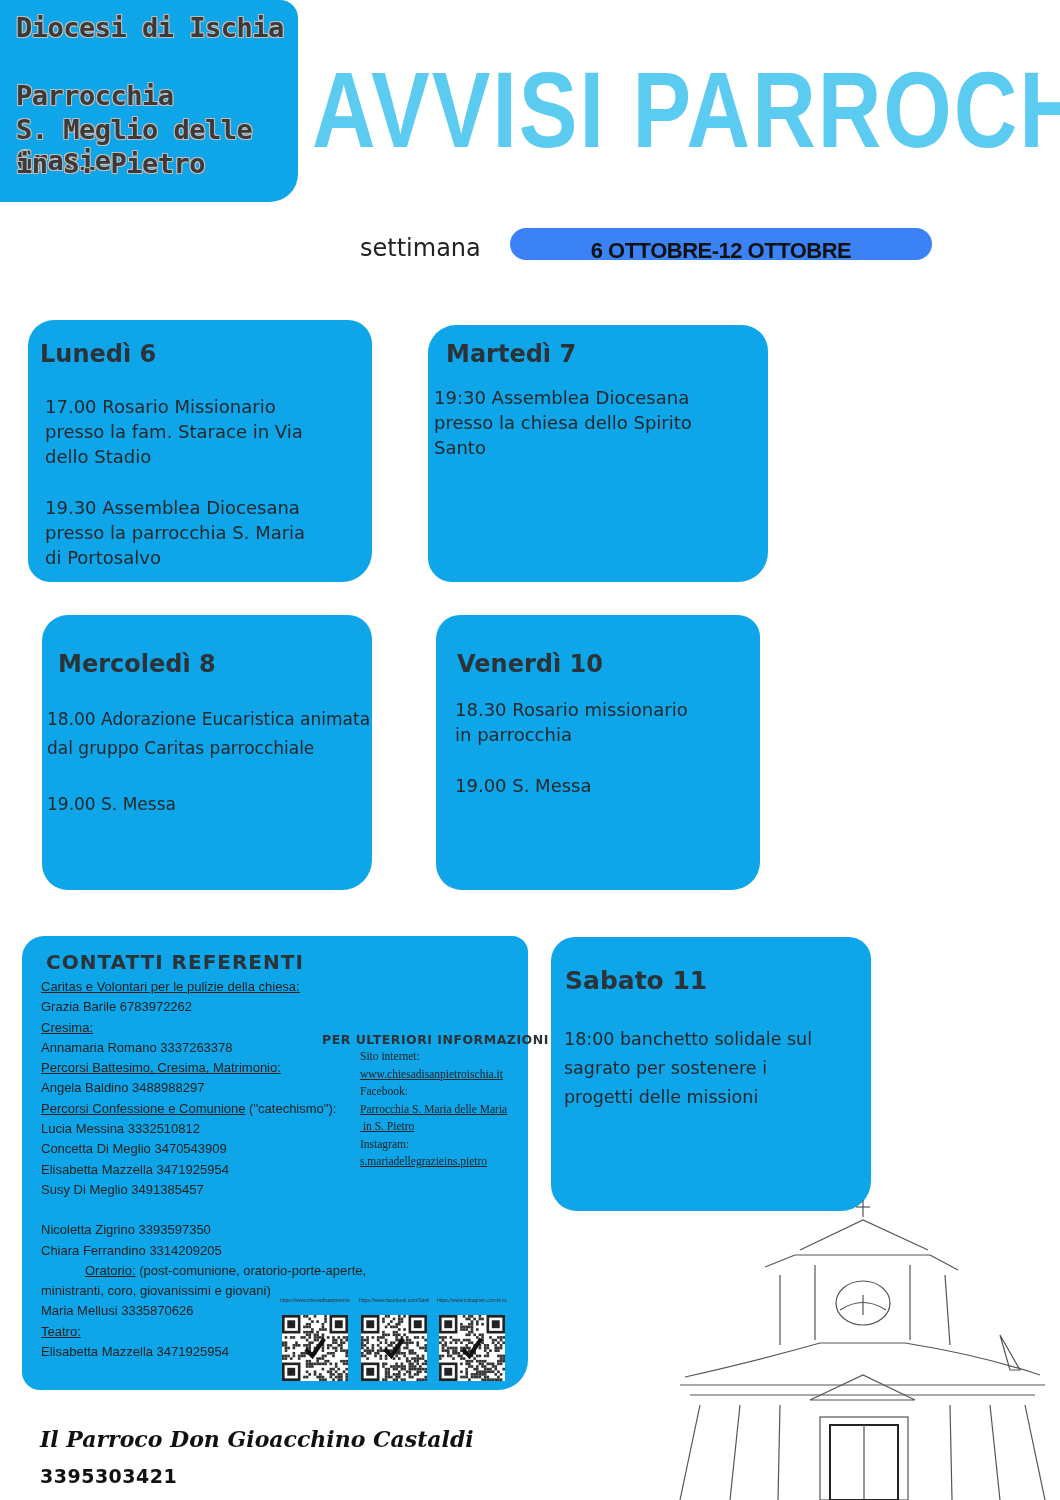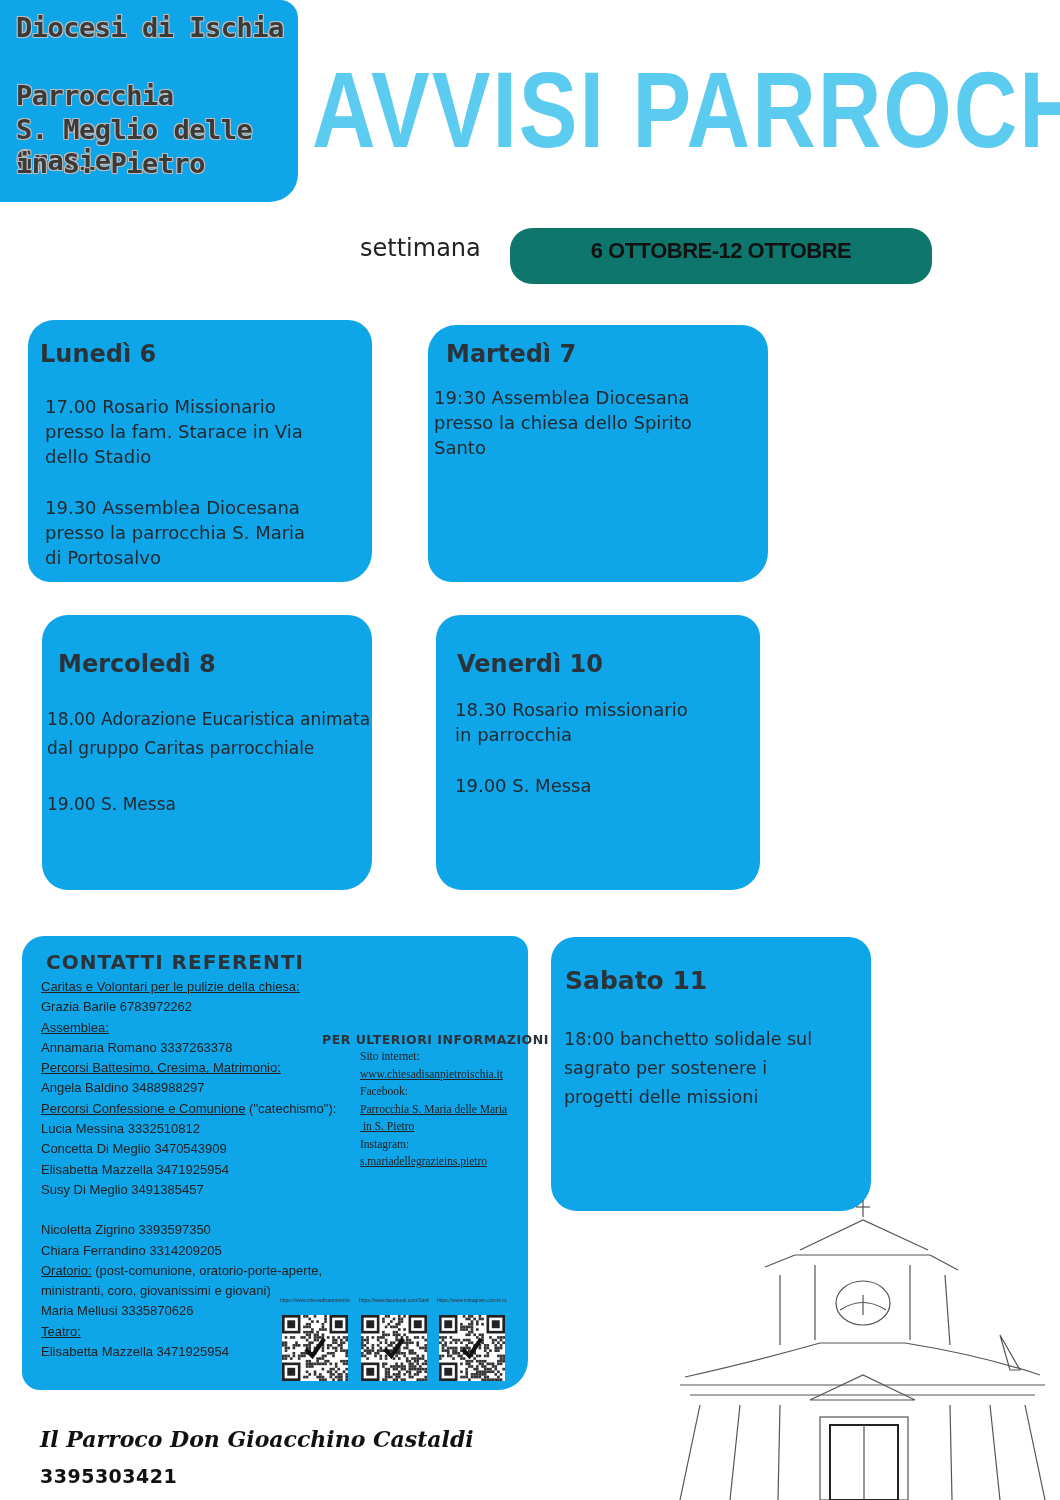--- a/index.html
+++ b/index.html
@@ -26,22 +26,22 @@
     position:absolute; left:312px; top:48px; width:740px; height:112px;
     font-family:"Liberation Sans", sans-serif; font-weight:bold;
     color:#5ccbf0; font-size:88px; letter-spacing:2px;
     transform:scaleY(1.22); transform-origin:top left; white-space:nowrap;
   }
   .week-label {
     position:absolute; left:360px; top:234px; font-size:24px; color:#222;
     font-family:"DejaVu Sans", sans-serif;
   }
   .week-pill {
-    position:absolute; left:510px; top:228px; width:422px; height:56px;
-    background:#0f766e; border-radius:22px; text-align:center;
+    position:absolute; left:510px; top:228px; width:422px; height:32px;
+    background:#3b82f6; border-radius:22px; text-align:center;
     line-height:46px; font-weight:bold; font-size:22px; color:#111;
     font-family:"Liberation Sans", sans-serif; letter-spacing:-0.5px;
   }
 
   .day-title {
     position:absolute; font-size:24px; font-weight:bold; color:#2b3238;
     font-family:"DejaVu Sans", sans-serif;
   }
   .event {
     position:absolute; font-size:18px; line-height:25px; color:#24292e;
@@ -138,32 +138,32 @@
 <div class="day-title" style="left:565px; top:966px; font-size:25px;">Sabato 11</div>
 <div class="event" style="left:564px; top:1025px; font-size:17.5px; line-height:29px;">18:00 banchetto solidale sul
 sagrato per sostenere i
 progetti delle missioni</div>
 
 <div class="card c-con"></div>
 <div class="contacts-title">CONTATTI REFERENTI</div>
 <div class="contacts-list" id="contacts-list">
     <div style="white-space: nowrap;"><span class="u">Caritas e Volontari per le pulizie della chiesa:</span></div>
     <div style="white-space: nowrap;"><span>Grazia Barile 6783972262</span></div>
-    <div style="white-space: nowrap;"><span class="u">Assemblea:</span></div>
+    <div style="white-space: nowrap;"><span class="u">Cresima:</span></div>
     <div style="white-space: nowrap;"><span>Annamaria Romano 3337263378</span></div>
     <div style="white-space: nowrap;"><span class="u">Percorsi Battesimo, Cresima, Matrimonio:</span></div>
     <div style="white-space: nowrap;"><span>Angela Baldino 3488988297</span></div>
     <div style="white-space: nowrap;"><span class="u">Percorsi Confessione e Comunione</span><span> ("catechismo"):</span></div>
     <div style="white-space: nowrap;"><span>Lucia Messina 3332510812</span></div>
     <div style="white-space: nowrap;"><span>Concetta Di Meglio 3470543909</span></div>
     <div style="white-space: nowrap;"><span>Elisabetta Mazzella 3471925954</span></div>
     <div style="white-space: nowrap;"><span>Susy Di Meglio 3491385457</span></div>
     <div style="white-space: nowrap; margin-top: 20px;"><span>Nicoletta Zigrino 3393597350</span></div>
     <div style="white-space: nowrap;"><span>Chiara Ferrandino 3314209205</span></div>
-    <div style="white-space: nowrap;"><span class="u">Oratorio:</span><span> (post-comunione, oratorio-porte-aperte,</span></div>
+    <div style="white-space: nowrap; margin-left: 44px;"><span class="u">Oratorio:</span><span> (post-comunione, oratorio-porte-aperte,</span></div>
     <div style="white-space: nowrap;"><span>ministranti, coro, giovanissimi e giovani)</span></div>
     <div style="white-space: nowrap;"><span>Maria Mellusi 3335870626</span></div>
     <div style="white-space: nowrap;"><span class="u">Teatro:</span></div>
     <div style="white-space: nowrap;"><span>Elisabetta Mazzella 3471925954</span></div>
   </div>
 
 <div class="info-title">PER ULTERIORI INFORMAZIONI</div>
 <div class="info-list">
   <div>Sito internet:</div>
   <div class="u">www.chiesadisanpietroischia.it</div>

